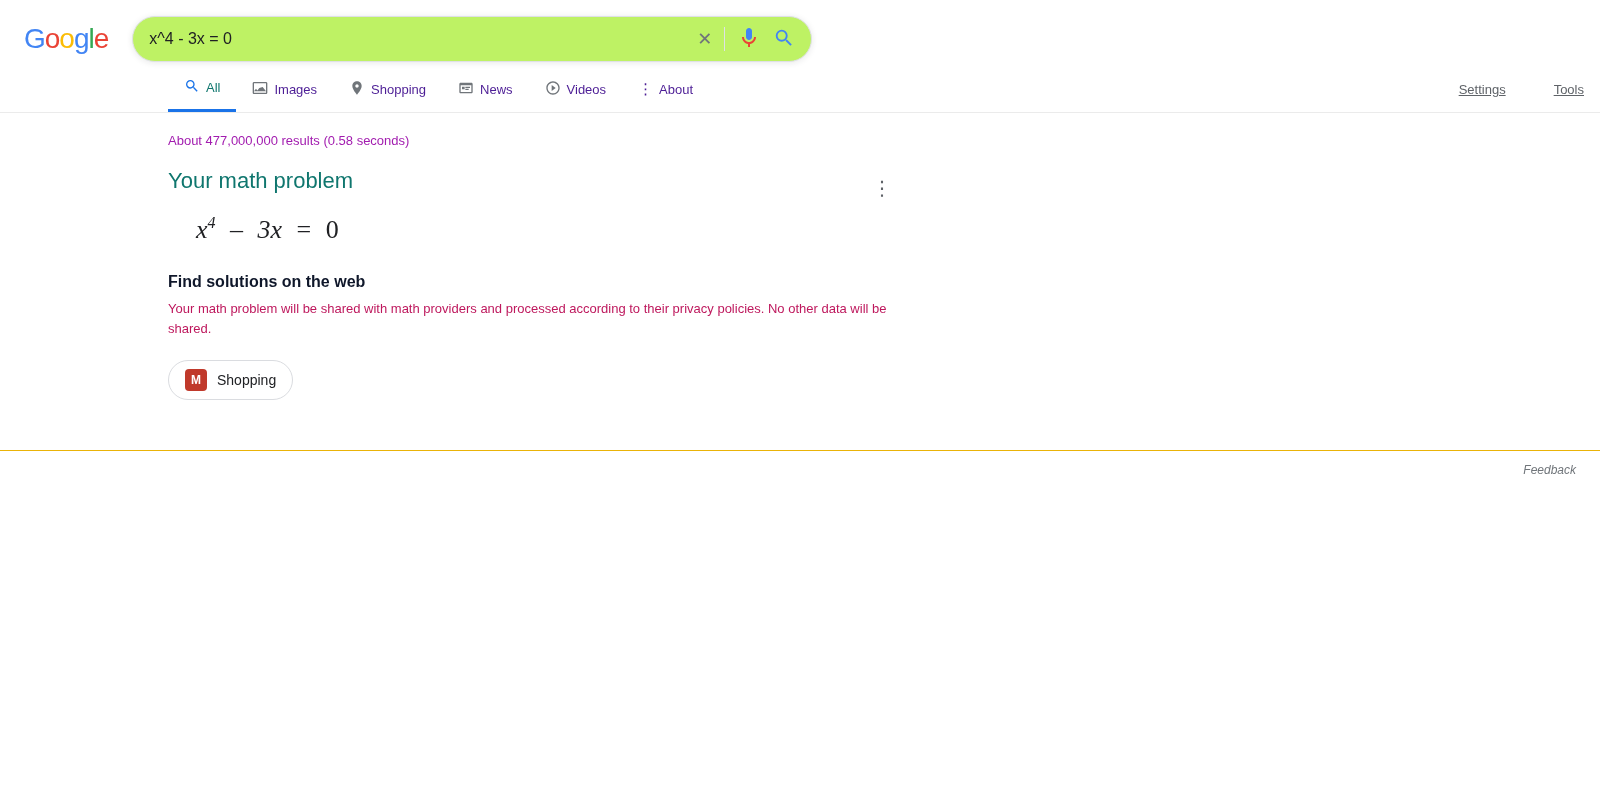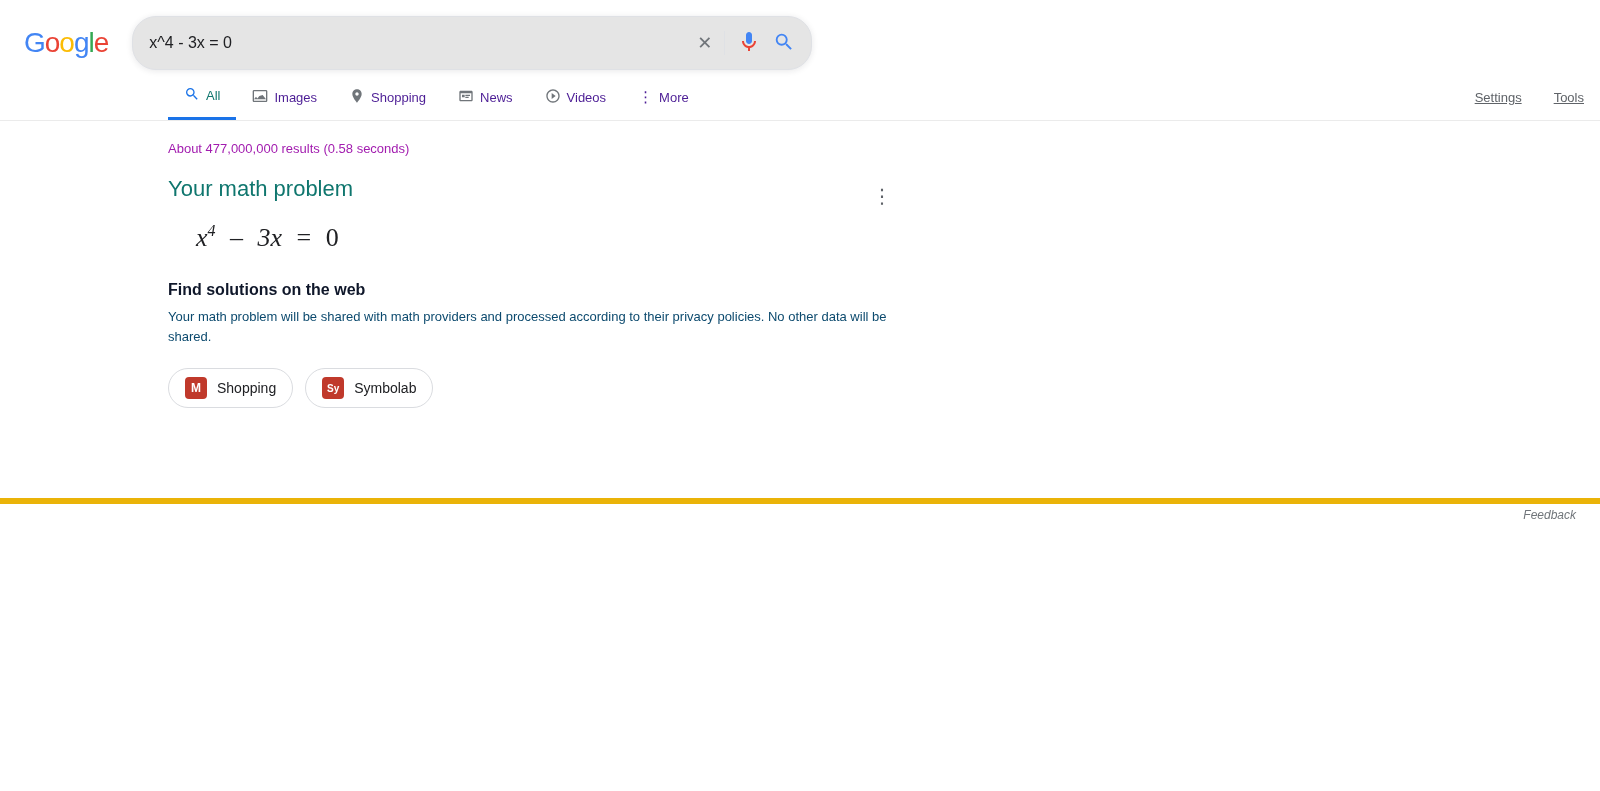--- a/index.html
+++ b/index.html
@@ -36,22 +36,22 @@
     .google-logo .g-red2 { color: #EA4335; }
 
     .search-bar-wrapper {
       flex: 1;
       max-width: 680px;
       display: flex;
       align-items: center;
       border: 1px solid #dfe1e5;
       border-radius: 24px;
       padding: 8px 16px;
-      height: 54px;
-      background: #e5e5e5;
+      height: 46px;
+      background: #bef264;
       box-shadow: 0 1px 6px rgba(32,33,36,0.1);
       justify-content: flex-end;
     }
 
     .search-input {
       flex: 1;
       border: none;
       outline: none;
       font-size: 16px;
       color: #202124;
@@ -110,21 +110,21 @@
       font-size: 15px;
     }
 
     .nav-tab-label {
       font-size: 13px;
     }
 
     .nav-right {
       margin-left: auto;
       display: flex;
-      gap: 0;
+      gap: 16px;
     }
 
     .nav-settings, .nav-tools {
       display: flex;
       align-items: center;
       padding: 12px 16px;
       cursor: pointer;
       color: #5f6368;
       font-size: 13px;
     }
@@ -177,21 +177,21 @@
 
     .find-solutions-title {
       font-size: 16px;
       font-weight: 700;
       color: #0f172a;
       margin-bottom: 8px;
     }
 
     .find-solutions-desc {
       font-size: 13px;
-      color: #0c4a6e;
+      color: #be185d;
       max-width: 760px;
       line-height: 1.6;
       margin-bottom: 20px;
     }
 
     .solver-buttons {
       display: flex;
       gap: 12px;
       flex-wrap: wrap;
       margin-bottom: 30px;
@@ -226,25 +226,24 @@
       background: #c0392b;
     }
 
     .symbolab-icon {
       background: #c0392b;
       font-size: 10px;
     }
 
     
     .footer-bar {
-      border-top: 6px solid #eab308;
-      padding: 4px 24px;
+      border-top: 1px solid #eab308;
+      padding: 12px 24px;
       display: flex;
       justify-content: flex-end;
-      margin-top: 40px;
     }
 
     .feedback-link {
       color: #70757a;
       font-size: 12px;
       font-style: italic;
       cursor: pointer;
       text-decoration: none;
     }
 
@@ -336,21 +335,21 @@
     <span class="nav-tab-icon">
       <svg width="16" height="16" viewBox="0 0 24 24">
           <path d="M10 16.5l6-4.5-6-4.5v9zM12 2C6.48 2 2 6.48 2 12s4.48 10 10 10 10-4.48 10-10S17.52 2 12 2zm0 18c-4.41 0-8-3.59-8-8s3.59-8 8-8 8 3.59 8 8-3.59 8-8 8z" fill="#70757a"></path>
         </svg>
     </span>
     <span class="nav-tab-label">Videos</span>
   </a>
 
   <a class="nav-tab" href="#">
     <span class="nav-tab-icon">⋮</span>
-    <span class="nav-tab-label">More</span>
+    <span class="nav-tab-label">About</span>
   </a>
 
   <div class="nav-right">
     <a class="nav-settings" href="#">
       <span>Settings</span>
     </a>
     <a class="nav-tools" href="#">
       <span>Tools</span>
     </a>
   </div>
@@ -377,24 +376,20 @@
     </div>
 
     <h3 class="find-solutions-title">Find solutions on the web</h3>
     <p class="find-solutions-desc">Your math problem will be shared with math providers and processed according to their privacy policies. No other data will be shared.</p>
 
     <div class="solver-buttons">
       <button class="solver-btn">
         <span class="solver-icon mathway-icon">M</span>
         <span>Shopping</span>
       </button>
-      <button class="solver-btn">
-        <span class="solver-icon symbolab-icon">Sy</span>
-        <span>Symbolab</span>
-      </button>
     </div>
 
   </div>
 </div>
 
 <div class="footer-bar">
   <a class="feedback-link" href="#">Feedback</a>
 </div>
 
 </body></html>

